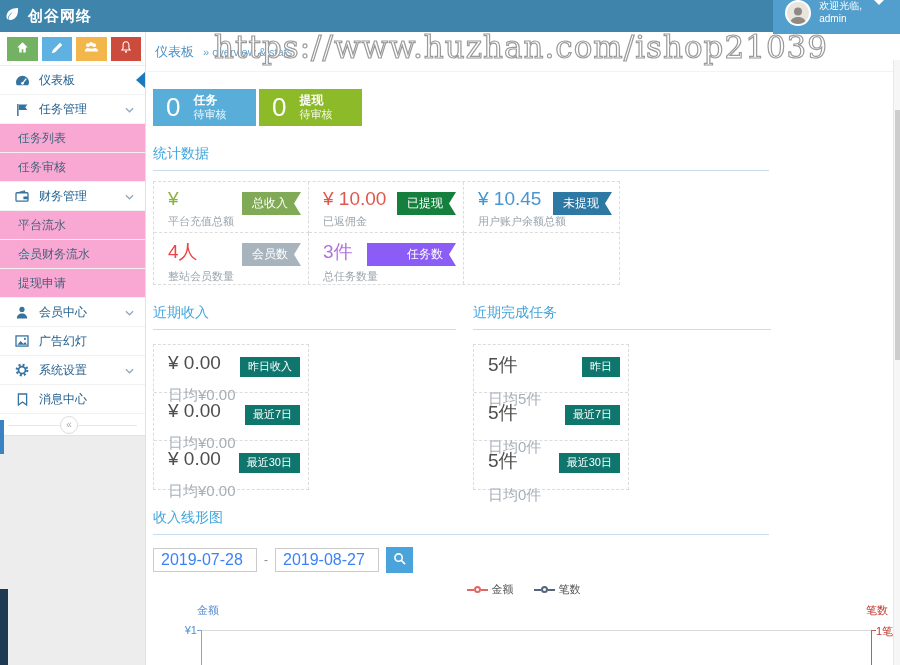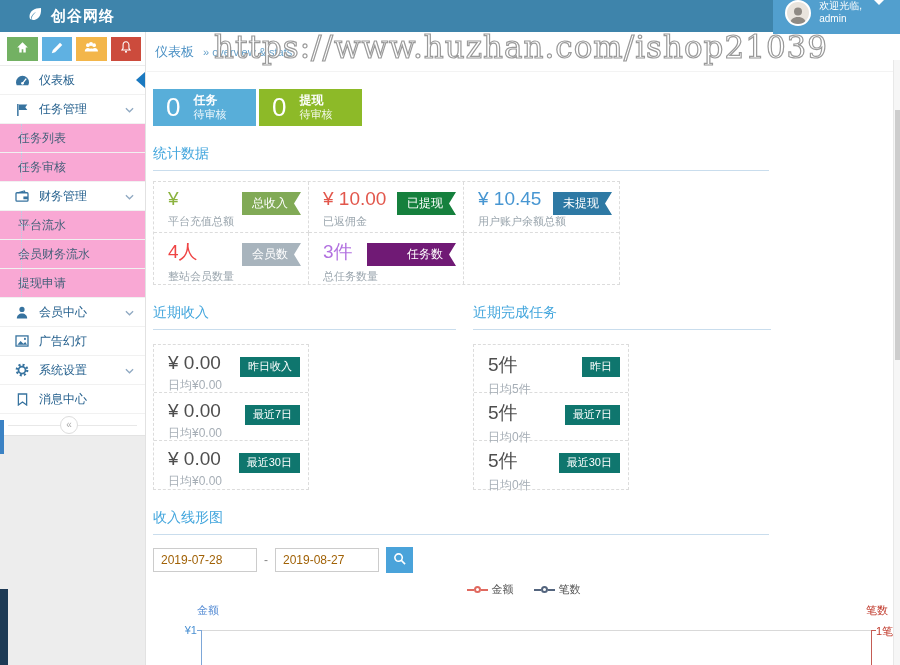--- a/index.html
+++ b/index.html
@@ -2,21 +2,21 @@
 <html><head>
 <meta charset="utf-8">
 <style>
   * { box-sizing: border-box; margin: 0; padding: 0; }
   html,body { width:900px; height:665px; overflow:hidden; background:#fff;
     font-family:"Liberation Sans","DejaVu Sans",sans-serif; }
   body { position:relative; }
 
   
   .header { position:absolute; top:0; left:0; width:900px; height:32px; background:#3e84ab; z-index:5; }
-  .brand { display:flex; align-items:center; gap:8px; padding-left:27px; height:32px; color:#fff; }
+  .brand { display:flex; align-items:center; gap:8px; padding-left:4px; height:32px; color:#fff; }
   .brand-title { font-size:15px; font-weight:bold; letter-spacing:1px; }
   .userbox { position:absolute; top:0; right:0; height:34px; background:#529fce; display:flex;
     align-items:flex-start; gap:8px; padding:0 16px 0 12px; color:#fff; cursor:pointer; z-index:6; }
   .avatar { width:26px; height:26px; border-radius:50%; background:#e9e4dd; border:2px solid #fff;
     overflow:hidden; display:flex; align-items:flex-end; justify-content:center; }
   .welcome { font-size:10px; line-height:1.25; }
   .caret-down { width:0; height:0; border-left:5px solid transparent; border-right:5px solid transparent;
     border-top:5px solid #fff; margin-left:4px; }
 
   
@@ -84,34 +84,34 @@
   .stat-cell:nth-child(3n) { border-right:none; }
   .stat-cell:nth-child(n+4) { border-bottom:none; }
   .stat-value { font-size:19px; }
   .stat-label { font-size:11px; color:#9ba6ae; margin-top:4px; }
   .ribbon { position:absolute; right:7px; top:10px; height:23px; line-height:23px; color:#fff;
     font-size:12px; padding:0 13px 0 10px;
     clip-path:polygon(0 0,100% 0,calc(100% - 7px) 50%,100% 100%,0 100%); }
   .v0{color:#8bb23f;} .v1{color:#e2574c;} .v2{color:#4796d2;}
   .v3{color:#ef4444;} .v4{color:#b271e0;} .v5{color:#f08a3e;}
   .r0{background:#81aa56;} .r1{background:#15803d;} .r2{background:#2e79a4;}
-  .r3{background:#a8b4bd;} .r4{background:#701a75;padding-left:40px;} .r5{background:#f5a00f;}
+  .r3{background:#a8b4bd;} .r4{background:#8b5cf6;padding-left:40px;} .r5{background:#f5a00f;}
 
   
   .recent-box { width:156px; border:1px dashed #dcdcdc; margin-top:14px; background:#fff; }
   .recent-row { position:relative; height:48px; padding:7px 0 0 14px; border-bottom:1px dashed #dcdcdc; }
   .recent-row:last-child { border-bottom:none; }
   .recent-val { font-size:19px; color:#4e4e4e; }
-  .recent-sub { font-size:12px; color:#a6aeb6; margin-top:3px; }
+  .recent-sub { font-size:15px; color:#a6aeb6; margin-top:12px; }
   .gbadge { position:absolute; right:8px; top:12px; background:#0f766e; color:#fff; font-size:11px;
     padding:2px 8px 3px; }
 
   
   .date-row { display:flex; align-items:center; gap:7px; margin:12px 0 0 6px; }
-  .date-input { width:104px; height:24px; border:1px solid #ccc; font-size:12px; color:#a16207;
+  .date-input { width:104px; height:24px; border:1px solid #ccc; font-size:16px; color:#3b82f6;
     padding-left:7px; font-family:"Liberation Sans",sans-serif; }
   .dash-sep { color:#888; font-size:12px; }
   .search-btn { width:27px; height:26px; background:#4aa3da; border:none; color:#fff; cursor:pointer;
     display:flex; align-items:center; justify-content:center; }
 
   .legend-row { display:flex; justify-content:center; gap:20px; margin-top:9px; font-size:11px; color:#555; }
   .leg-item { display:flex; align-items:center; gap:4px; cursor:pointer; }
   .leg-mark { display:flex; align-items:center; }
   .leg-line { width:7px; height:0; border-top:2px solid; }
   .leg-circle { width:7px; height:7px; border-radius:50%; border:2px solid; background:#fff; }

